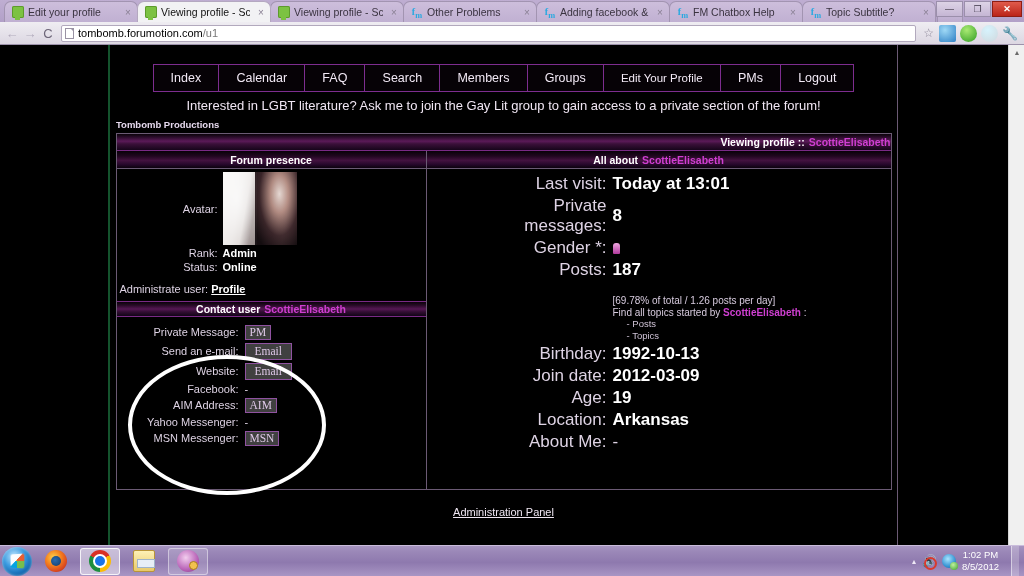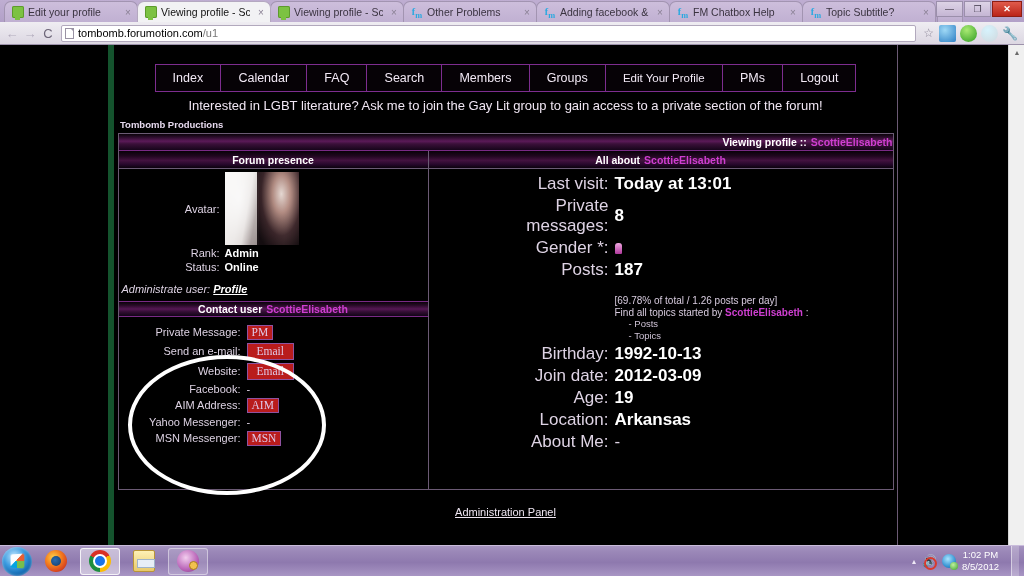--- a/index.html
+++ b/index.html
@@ -143,21 +143,21 @@
     justify-content: center; color: #6a6a6a; font-size: 7px;
   }
 
   
   .page {
     position: absolute; left: 0; top: 0; width: 1008px; height: 500px;
     background: #000;
   }
   .wrapcol {
     position: absolute; left: 108px; top: 0; width: 790px; height: 500px;
-    border-left: 6px solid #14532d; border-right: 1px solid #6b5a74;
+    border-left: 2px solid #14532d; border-right: 1px solid #6b5a74;
     background: #000;
   }
 
   
   .navmenu {
     margin: 19px auto 0; width: 702px;
     display: flex; justify-content: center;
   }
   .navitem {
     flex: 1 1 auto;
@@ -264,21 +264,21 @@
   }
   .contactbar .uname { color: #cf3fd1; margin-left: 4px; }
 
   .cgrid { display: table; margin-top: 6px; }
   .crow { display: table-row; }
   .clab, .cval { display: table-cell; font-size: 11px; padding: 1.5px 0; }
   .clab { text-align: right; color: #ded3e4; padding-right: 6px; width: 128px; vertical-align: middle; }
   .cval { vertical-align: middle; color: #ded3e4; }
   .btnlink {
     display: inline-block;
-    background: #b91c1c;
+    background: #404040;
     border: 1px solid #8f52a0;
     color: #dfc9e8;
     font-family: "Liberation Serif", serif;
     font-size: 11.5px;
     padding: 0px 4px;
     line-height: 13px;
     text-decoration: none;
   }
   .btnlink.wide { padding: 1px 9px; }
 
@@ -539,21 +539,21 @@
                     <div class="flab">Rank:</div>
                     <div class="fval">Admin</div>
                   </div>
                   <div class="frow">
                     <div class="flab">Status:</div>
                     <div class="fval">Online</div>
                   </div>
                 </div>
 
                 <div style="position:absolute; left:0; top:114px; width:100%;">
-                  <div class="adminrow" style="padding-left:3px;font-style:italic;">
+                  <div class="adminrow" style="padding-left:3px;">
                     <span>Administrate user:</span>
                     <a href="#">Profile</a>
                   </div>
                 </div>
 
                 <div style="position:absolute; left:0; top:132px; width:100%;">
                   <div class="contactbar">
                     <span>Contact user</span>
                     <span class="uname">ScottieElisabeth</span>
                   </div>

